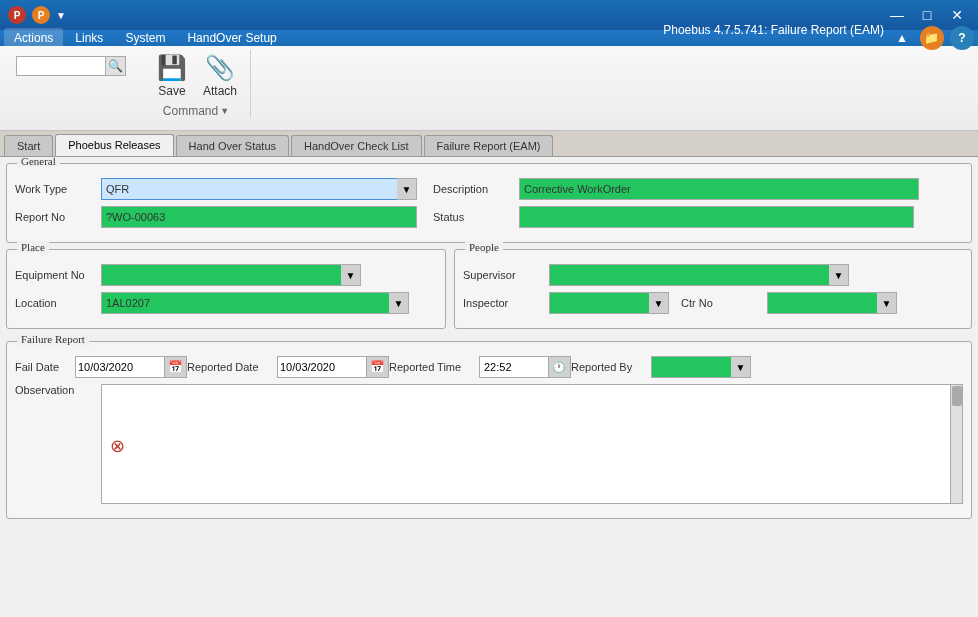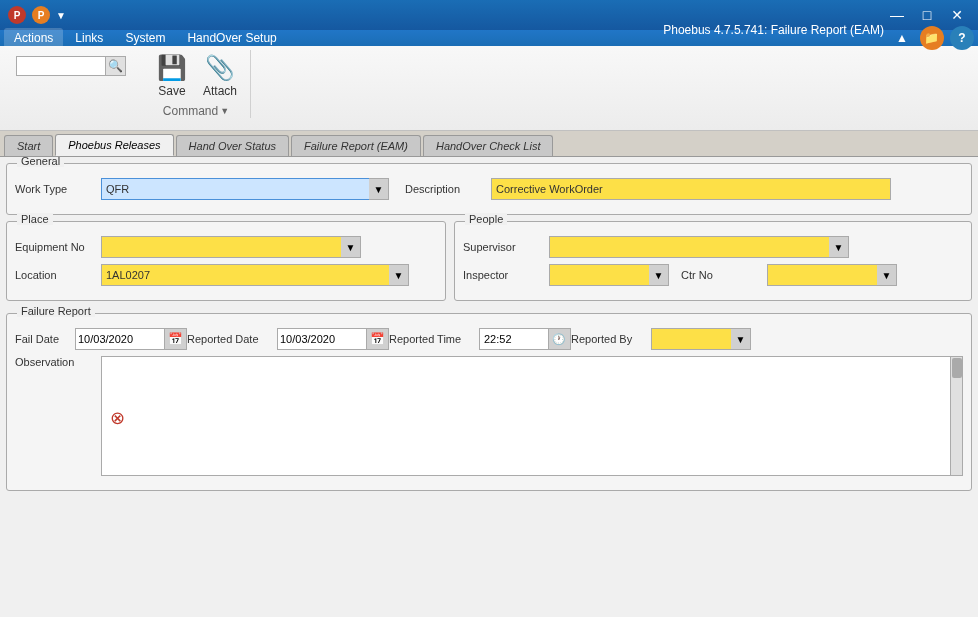--- a/index.html
+++ b/index.html
@@ -82,21 +82,20 @@
     .tab {
       padding: 4px 12px;
       background: #c8c8c8;
       border: 1px solid #999;
       border-bottom: none;
       cursor: pointer;
       font-size: 11px;
       color: #333;
       margin-right: 2px;
       border-radius: 3px 3px 0 0;
-      font-style: italic;
     }
     .tab.active {
       background: #f0f0f0;
       border-bottom: 1px solid #f0f0f0;
       color: #000;
       font-weight: 500;
     }
 
     
     .main-content {
@@ -115,32 +114,33 @@
       position: relative;
     }
     .section-title {
       position: absolute;
       top: -9px;
       left: 10px;
       background: #f0f0f0;
       padding: 0 4px;
       font-size: 11px;
       color: #333;
+      font-family: Liberation Serif, serif;
     }
     .section-content {
       padding: 14px 8px 8px 8px;
     }
 
     
     .form-row { display: flex; align-items: center; margin-bottom: 6px; gap: 6px; }
     .form-label { min-width: 80px; font-size: 11px; color: #333; }
     .form-input {
       height: 22px;
       border: 1px solid #aaa;
-      background: #fde047;
+      background: #22c55e;
       padding: 0 4px;
       font-size: 11px;
       color: #333;
     }
     .form-input.highlighted { background: #cce5ff; border-color: #4a90d9; }
     .form-select-wrapper {
       position: relative;
       display: inline-flex;
       align-items: center;
     }
@@ -151,21 +151,21 @@
       top: 0;
       width: 20px;
       height: 22px;
       background: #d0d0d0;
       border: 1px solid #aaa;
       border-left: none;
       display: flex; align-items: center; justify-content: center;
       cursor: pointer;
       font-size: 10px;
     }
-    .form-input-wide { width: 288px; }
+    .form-input-wide { width: 316px; }
 
     
     .fail-row { display: flex; align-items: center; gap: 0; margin-bottom: 6px; flex-wrap: wrap; }
     .date-input-wrapper { display: flex; align-items: flex-start; }
     .date-input { width: 90px; height: 22px; border: 1px solid #aaa; background: white; padding: 0 2px; font-size: 11px; }
     .cal-btn { width: 22px; height: 22px; background: #d0d0d0; border: 1px solid #aaa; border-left: none; cursor: pointer; display: flex; align-items: center; justify-content: center; font-size: 12px; }
     .time-input { width: 70px; height: 22px; border: 1px solid #aaa; background: white; padding: 0 4px; font-size: 11px; }
     .time-btn { width: 22px; height: 22px; background: #d0d0d0; border: 1px solid #aaa; border-left: none; cursor: pointer; display: flex; align-items: center; justify-content: center; font-size: 11px; }
 
     .observation-area {
@@ -237,40 +237,46 @@
       <span>Command</span>
       <span style="font-size:9px;">▼</span>
     </div>
   </div>
 </div>
 
 <div class="tab-bar">
   <div class="tab">Start</div>
   <div class="tab active">Phoebus Releases</div>
   <div class="tab">Hand Over Status</div>
+  <div class="tab">HandOver Check List</div>
   <div class="tab">Failure Report (EAM)</div>
-  <div class="tab">HandOver Check List</div>
 </div>
 
 <div class="main-content">
 
   <div class="section">
     <span class="section-title">General</span>
     <div class="section-content">
 
       <div class="form-row">
         <span class="form-label">Work Type</span>
         <div class="form-select-wrapper">
           <input class="form-input form-input-wide highlighted" type="text" readonly="" value="QFR" style="">
           <div class="dropdown-arrow">▼</div>
         </div>
         <span class="form-label" style="margin-left:10px;">Description</span>
         <input class="form-input" style="width: 400px;" type="text" value="Corrective WorkOrder">
       </div>
 
+      <div class="form-row">
+        <span class="form-label">Report No</span>
+        <input class="form-input form-input-wide" type="text" value="?WO-00063" style="">
+        <span class="form-label" style="margin-left:10px;">Status</span>
+        <input class="form-input status-input" type="text" style="">
+      </div>
     </div>
   </div>
 
   <div class="place-people-row">
 
     <div class="section place-section">
       <span class="section-title">Place</span>
       <div class="section-content">
         <div class="form-row">
           <span class="form-label">Equipment No</span>

